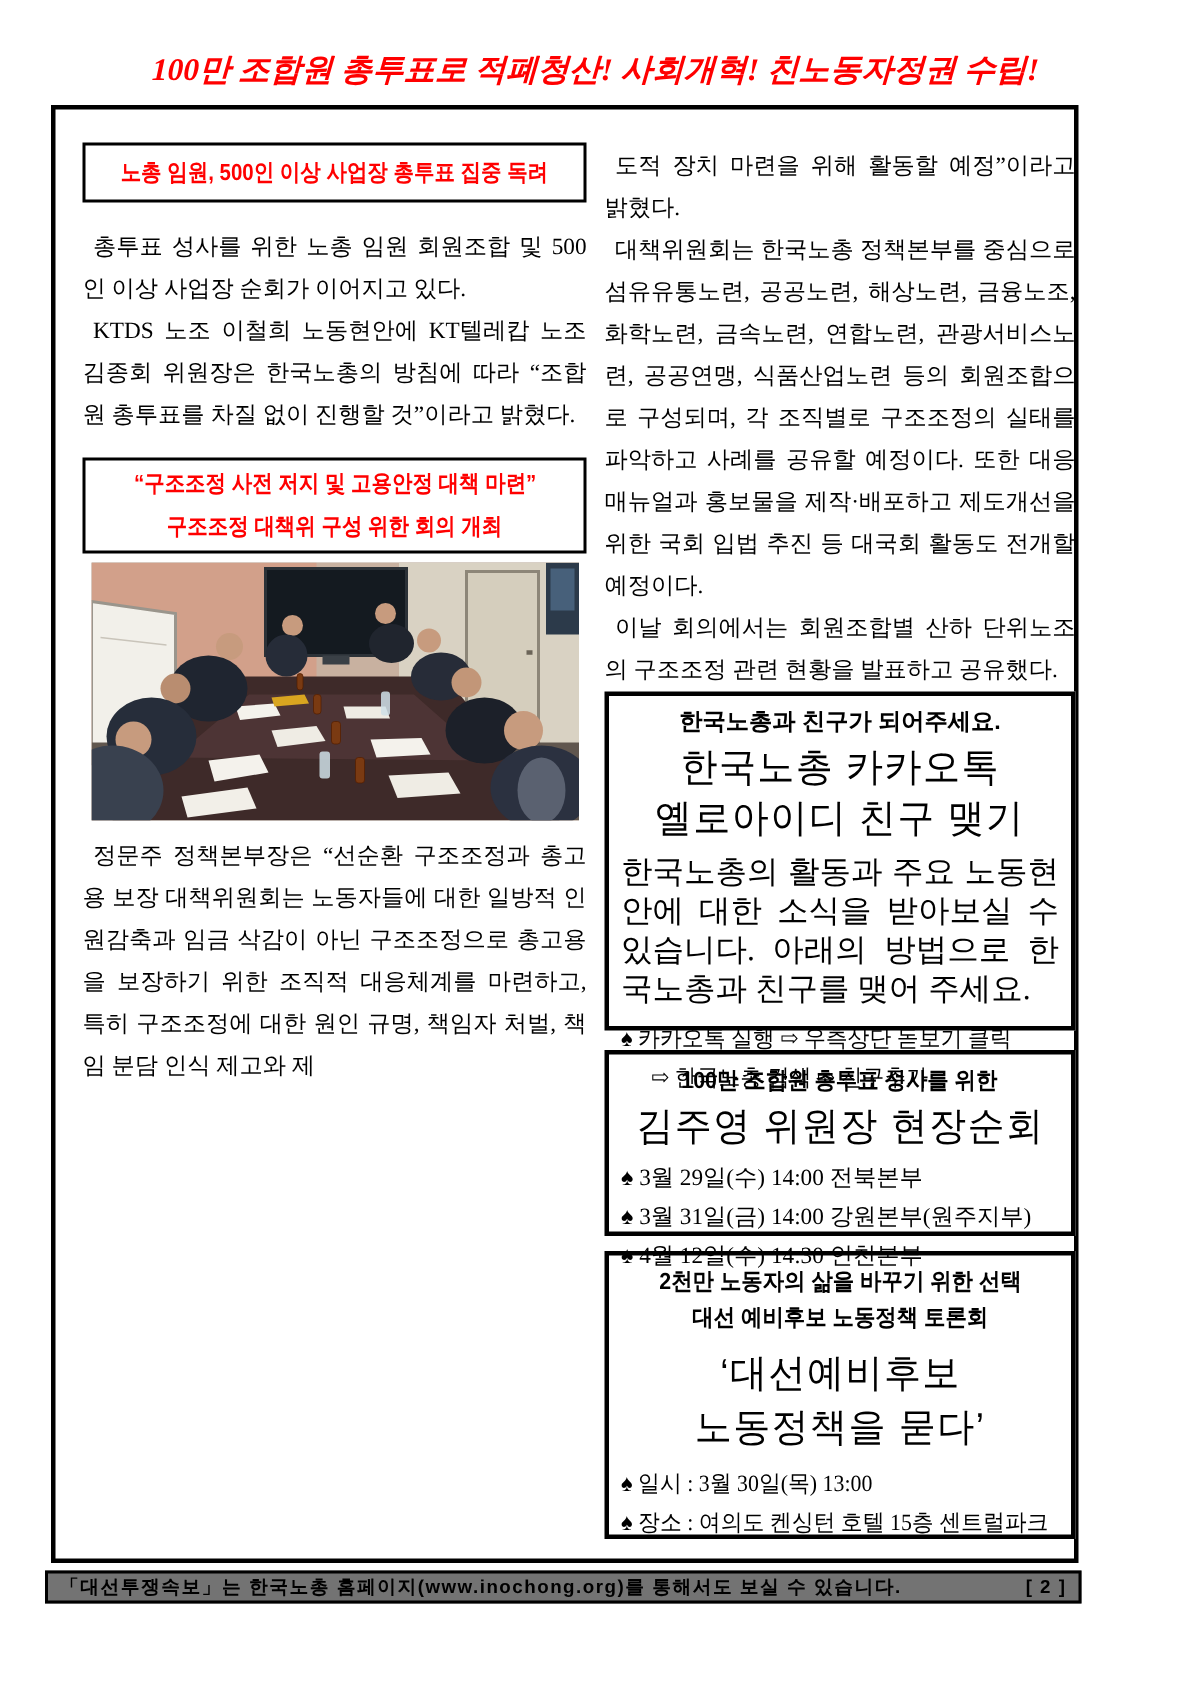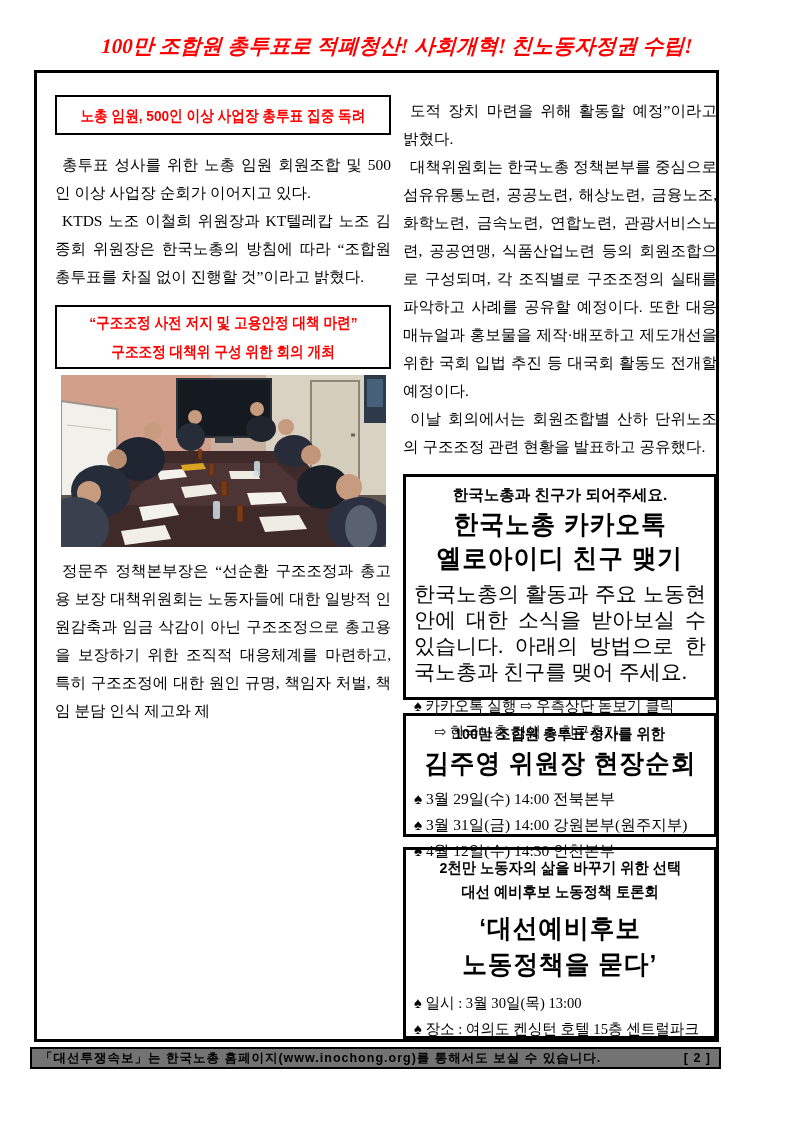--- a/index.html
+++ b/index.html
@@ -25,29 +25,29 @@
            transform:scaleX(0.88);transform-origin:center;line-height:29px;}
   .box1{margin-top:10px;height:40px;}
   .box2{margin-top:14px;height:64px;align-items:center;}
   
   .photo{margin:6px 0 0 6px;width:325px;height:172px;overflow:hidden;background:#b9a89a;}
   
   .promo{border:3px solid #000;box-sizing:border-box;background:#fff;
          font-family:"Liberation Sans","DejaVu Sans",sans-serif;padding:6px 8px;}
   .promo .sub{text-align:center;font-weight:bold;font-size:15.5px;line-height:24px;white-space:nowrap;}
   .promo .sub .condensed{display:inline-block;transform:scaleX(0.92);transform-origin:center;}
-  .promo .big{text-align:center;font-weight:700;font-size:26px;line-height:34px;
+  .promo .big{text-align:center;font-weight:400;font-size:26px;line-height:34px;
               letter-spacing:1px;white-space:nowrap;}
   .promo .big .condensed{display:inline-block;transform:scaleX(0.95);transform-origin:center;}
   .promo p.note{margin:6px 0 0 0;font-size:21px;line-height:26px;text-align:justify;word-break:break-all;
                 font-family:Liberation Serif, serif;}
   .promo .item{font-size:15.5px;line-height:26px;white-space:nowrap;
                font-family:"Liberation Serif","DejaVu Serif",serif;}
   .promo .item .condensed{display:inline-block;transform:scaleX(0.94);transform-origin:left;}
-  .kakao-box{margin-top:13px;height:226px;}
+  .kakao-box{margin-top:0;height:226px;}
   .kakao-box .steps{margin-top:8px;}
   .tour-box{margin-top:13px;height:124px;}
   .debate-box{margin-top:10px;height:192px;}
   .indent2{padding-left:20px;}
   
   .footer-bar{position:absolute;left:30px;top:1047px;width:691px;height:22px;
               background:#737373;border:2px solid #000;box-sizing:border-box;
               display:flex;align-items:center;justify-content:space-between;padding:0 8px;
               font-family:"Liberation Sans","DejaVu Sans",sans-serif;
               font-weight:bold;font-size:12.5px;letter-spacing:1px;white-space:nowrap;}
@@ -61,21 +61,21 @@
 
   <div class="frame">
 
     <div class="col col-left">
 
       <div class="red-box box1">
         <span class="condensed">노총 임원, 500인 이상 사업장 총투표 집중 독려</span>
       </div>
 
       <p class="body" style="margin-top:16px">총투표 성사를 위한 노총 임원 회원조합 및 500인 이상 사업장 순회가 이어지고 있다.</p>
-      <p class="body">KTDS 노조 이철희 위원장과 KT텔레캅 노조 김종회 위원장은 한국노총의 방침에 따라 “조합원 총투표를 차질 없이 진행할 것”이라고 밝혔다.</p>
+      <p class="body">KTDS 노조 이철희 노동현안에 KT텔레캅 노조 김종회 위원장은 한국노총의 방침에 따라 “조합원 총투표를 차질 없이 진행할 것”이라고 밝혔다.</p>
 
       <div class="red-box box2">
         <span class="condensed">“구조조정 사전 저지 및 고용안정 대책 마련”</span>
         <span class="condensed">구조조정 대책위 구성 위한 회의 개최</span>
       </div>
 
 
       <div class="photo">
         <svg width="325" height="172" viewBox="0 0 325 172" xmlns="http://www.w3.org/2000/svg">
 

